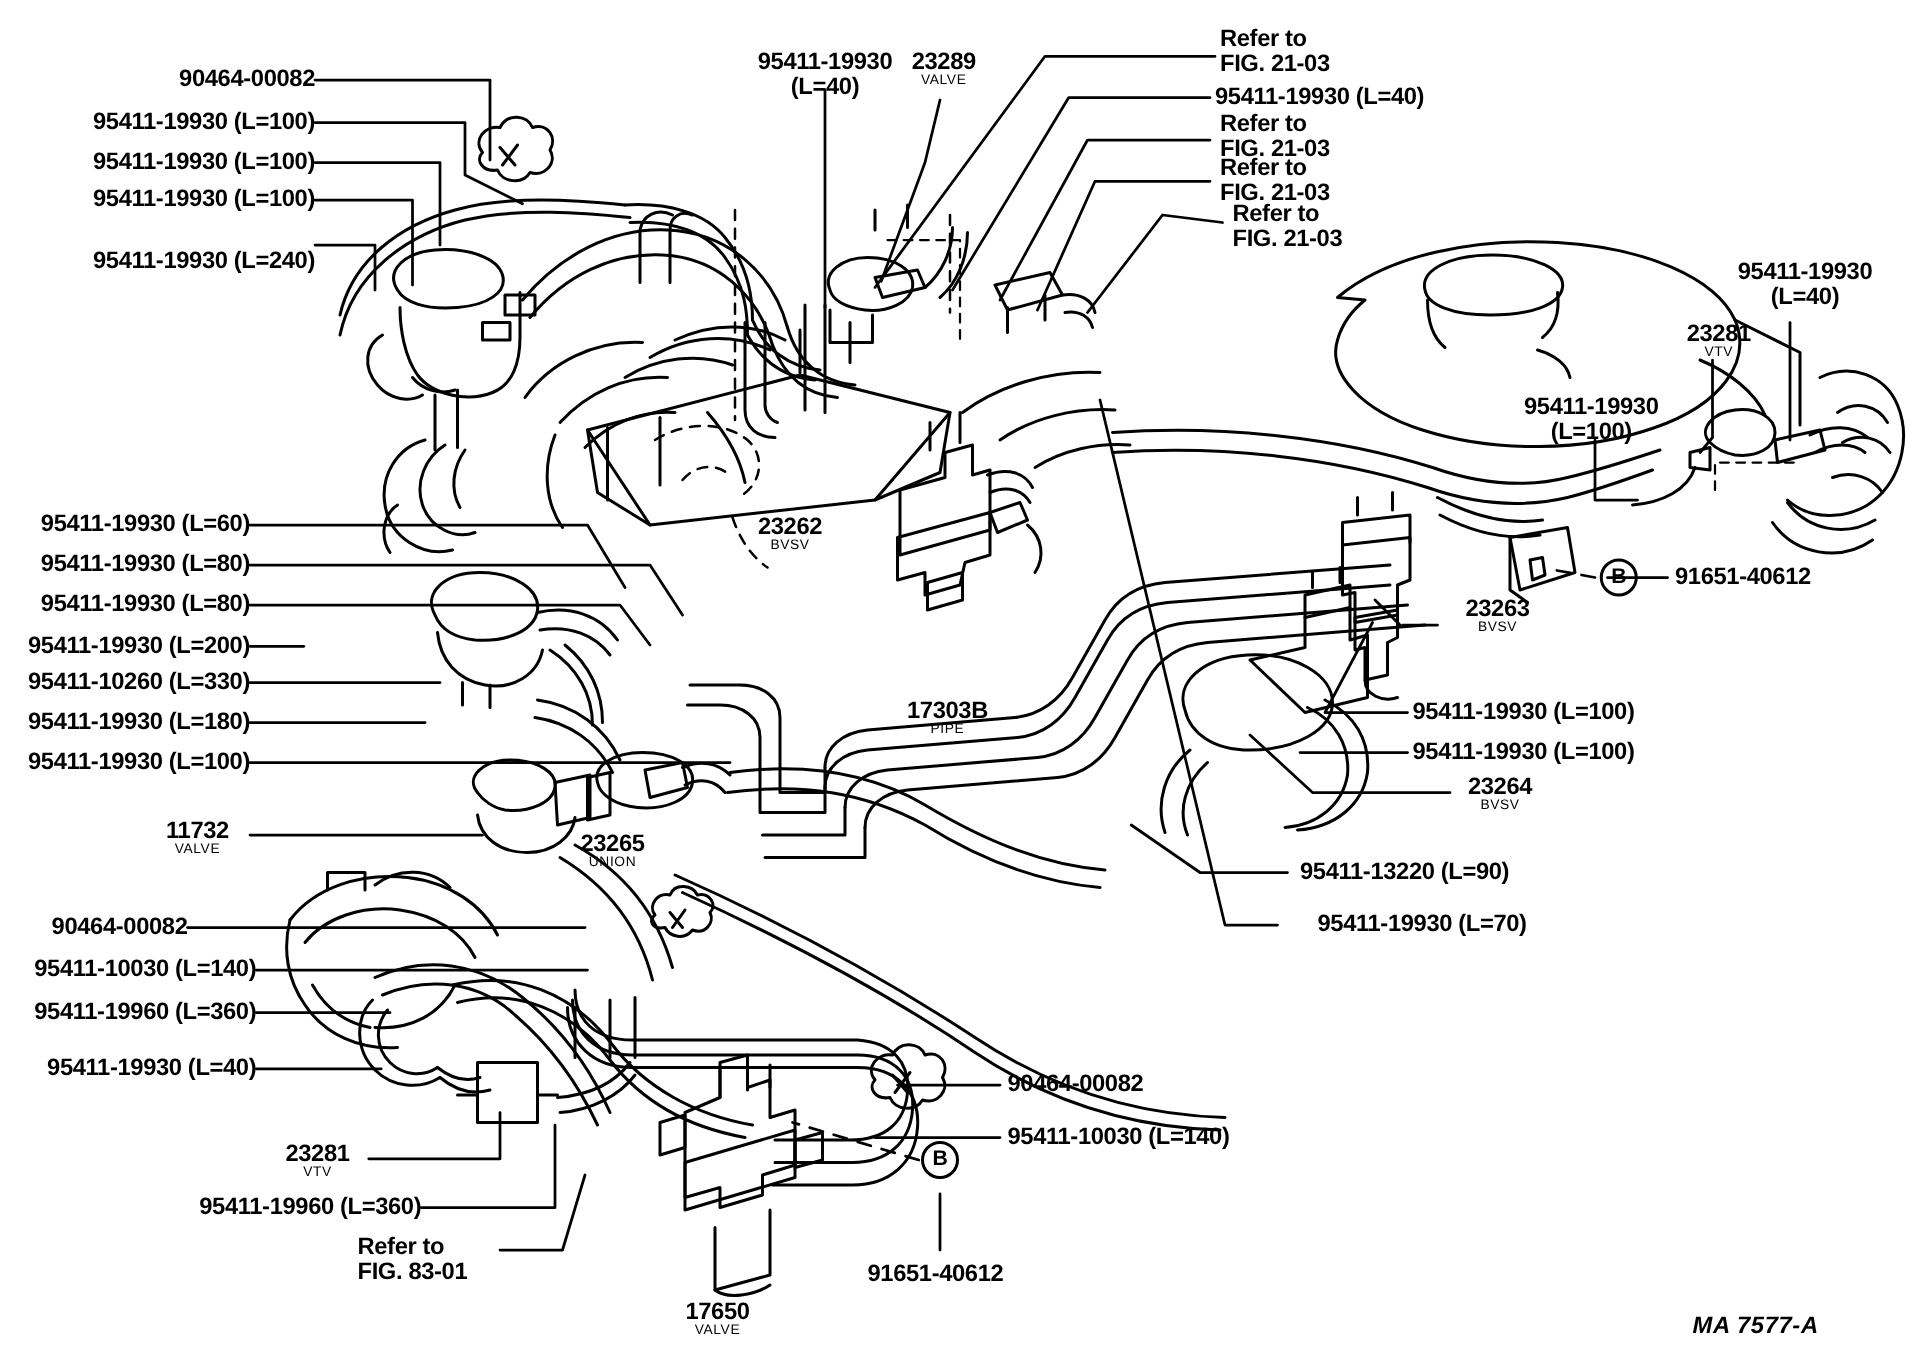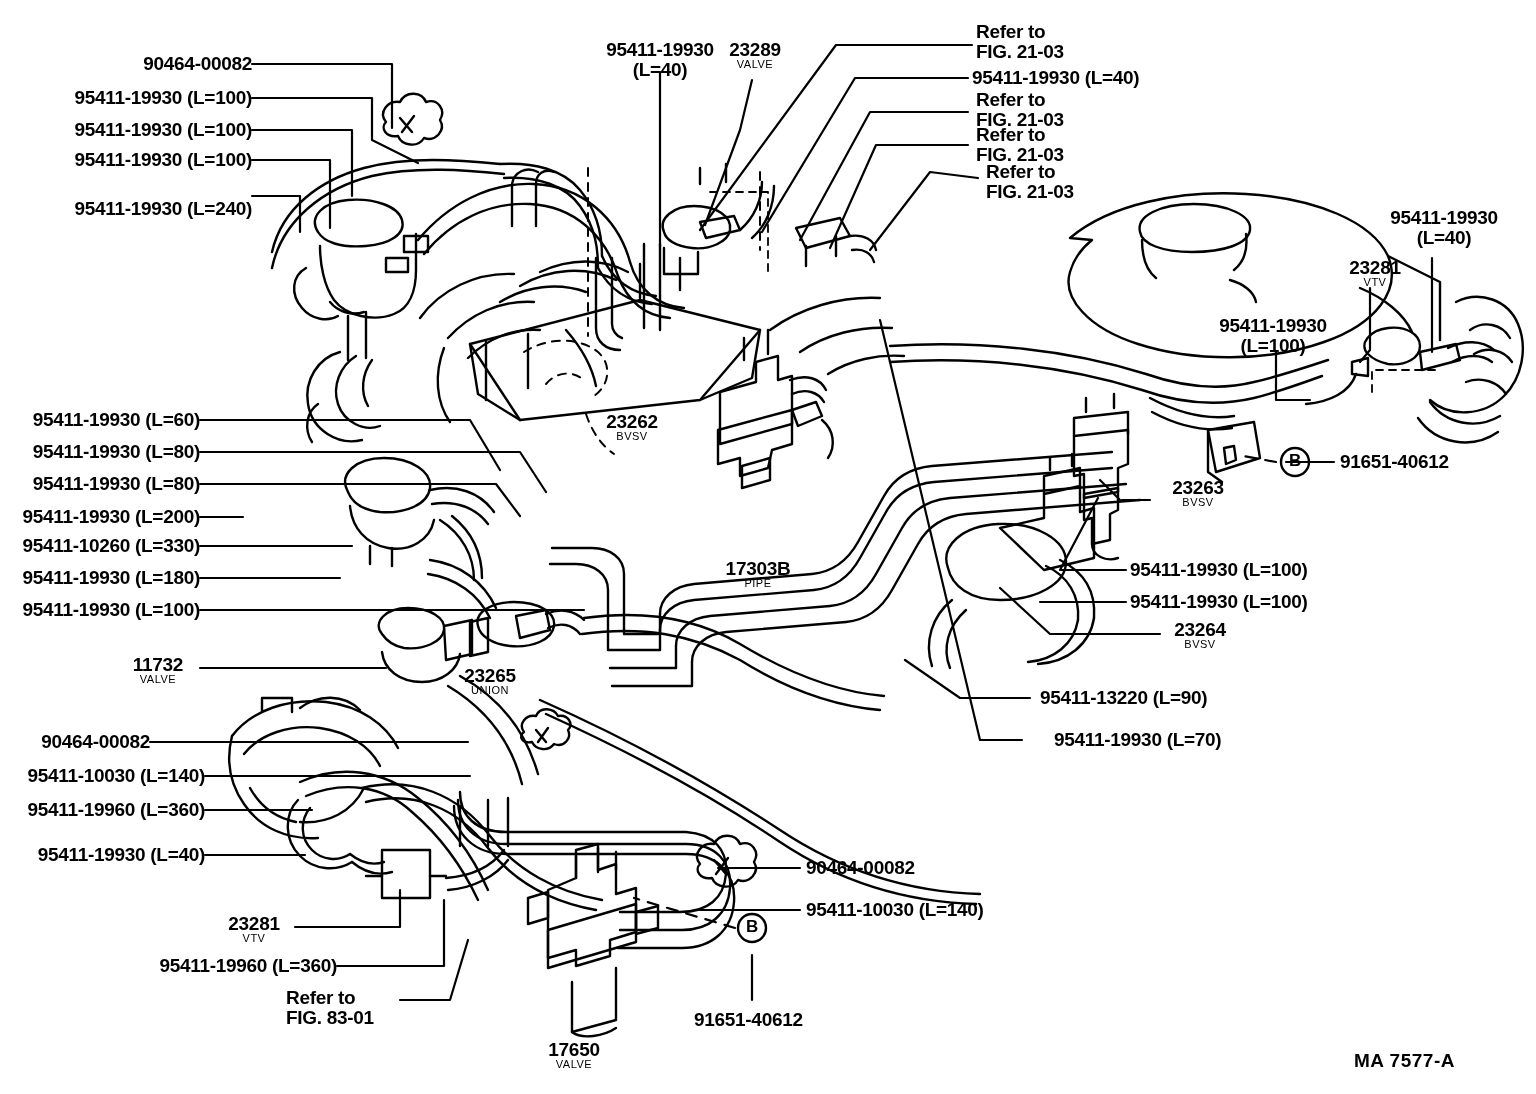--- a/index.html
+++ b/index.html
@@ -489,15 +489,15 @@
 <div class="lbl" style="left:806px;top:858px;">90464-00082</div>
 <div class="lbl" style="left:806px;top:900px;">95411-10030 (L=140)</div>
 <div class="bmark" style="left:746px;top:917px;">B</div>
 <div class="lbl" style="left:694px;top:1010px;">91651-40612</div>
 
 <div class="lbl ctr" style="left:522px;top:1040px;width:104px;">
   <span>17650</span>
   <span class="sub">VALVE</span>
 </div>
 
-<div class="code" style="left:1354px;top:1050px;">MA  7577-A</div>
+<div class="code" style="left:1354px;top:1050px;font-style:italic;">MA  7577-A</div>
 
 </div>
 
 </body></html>

